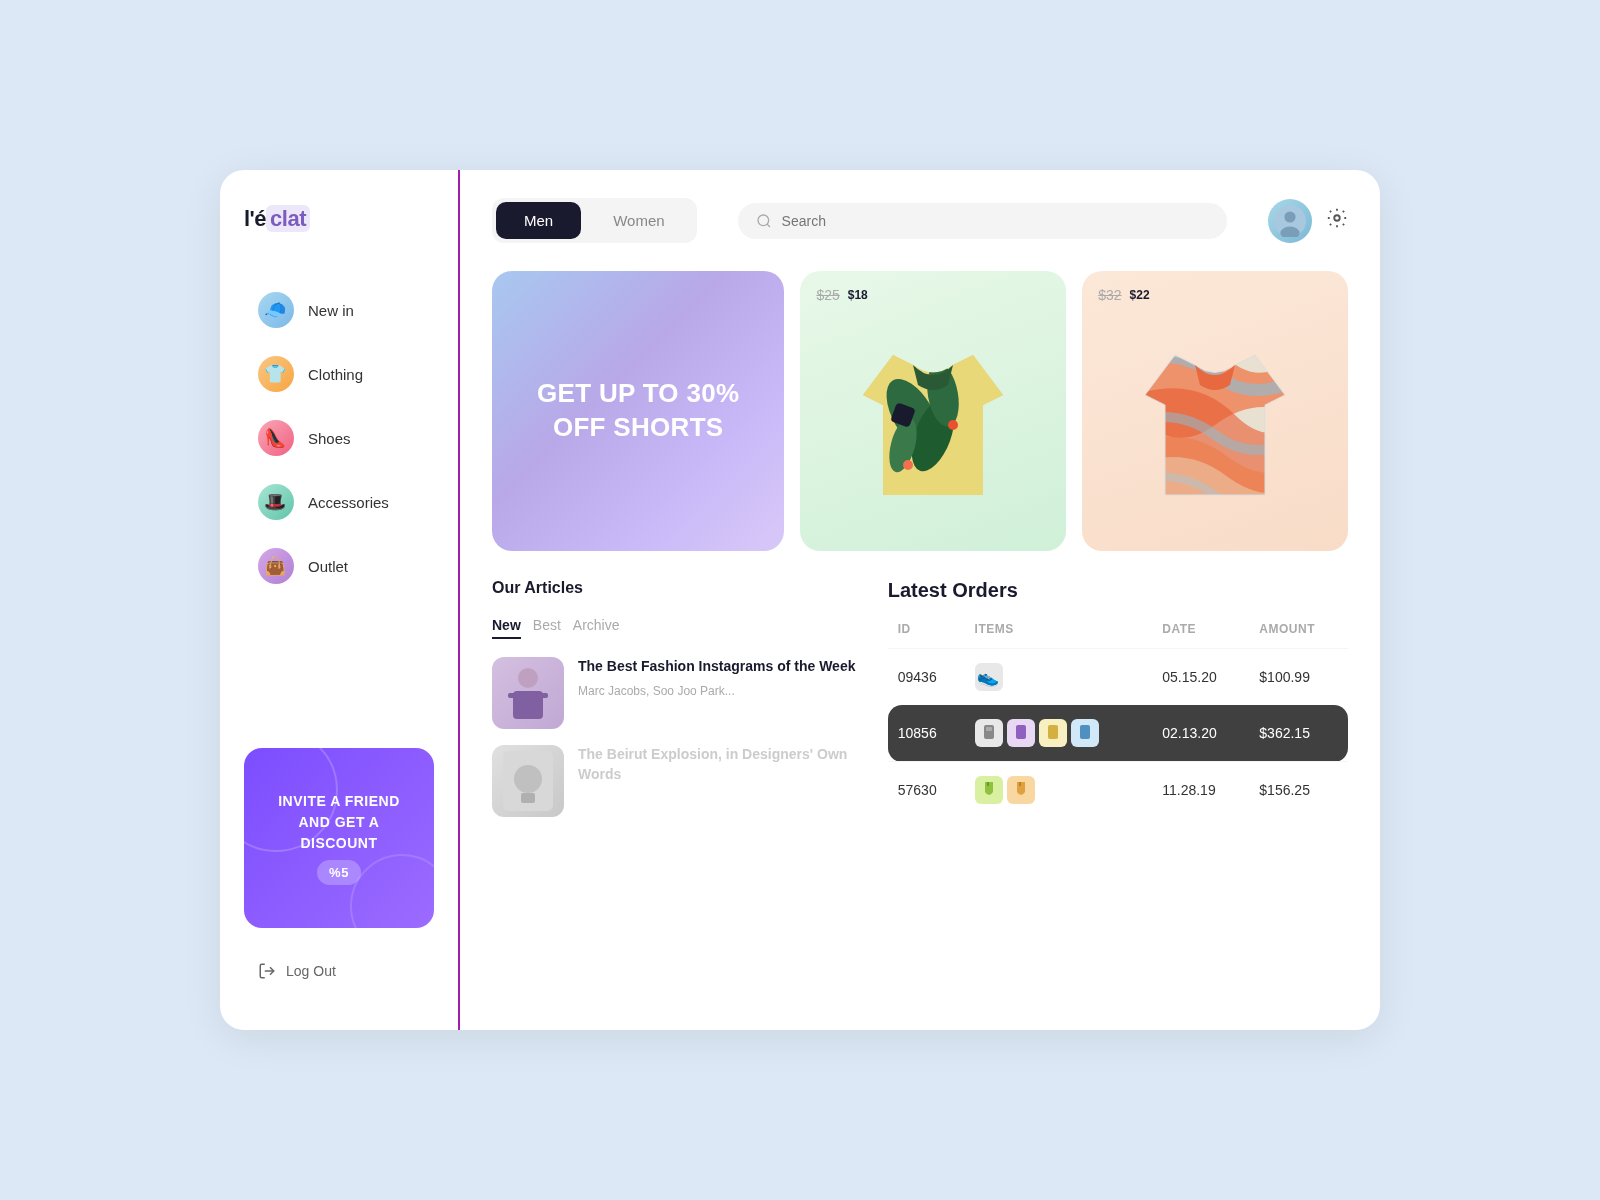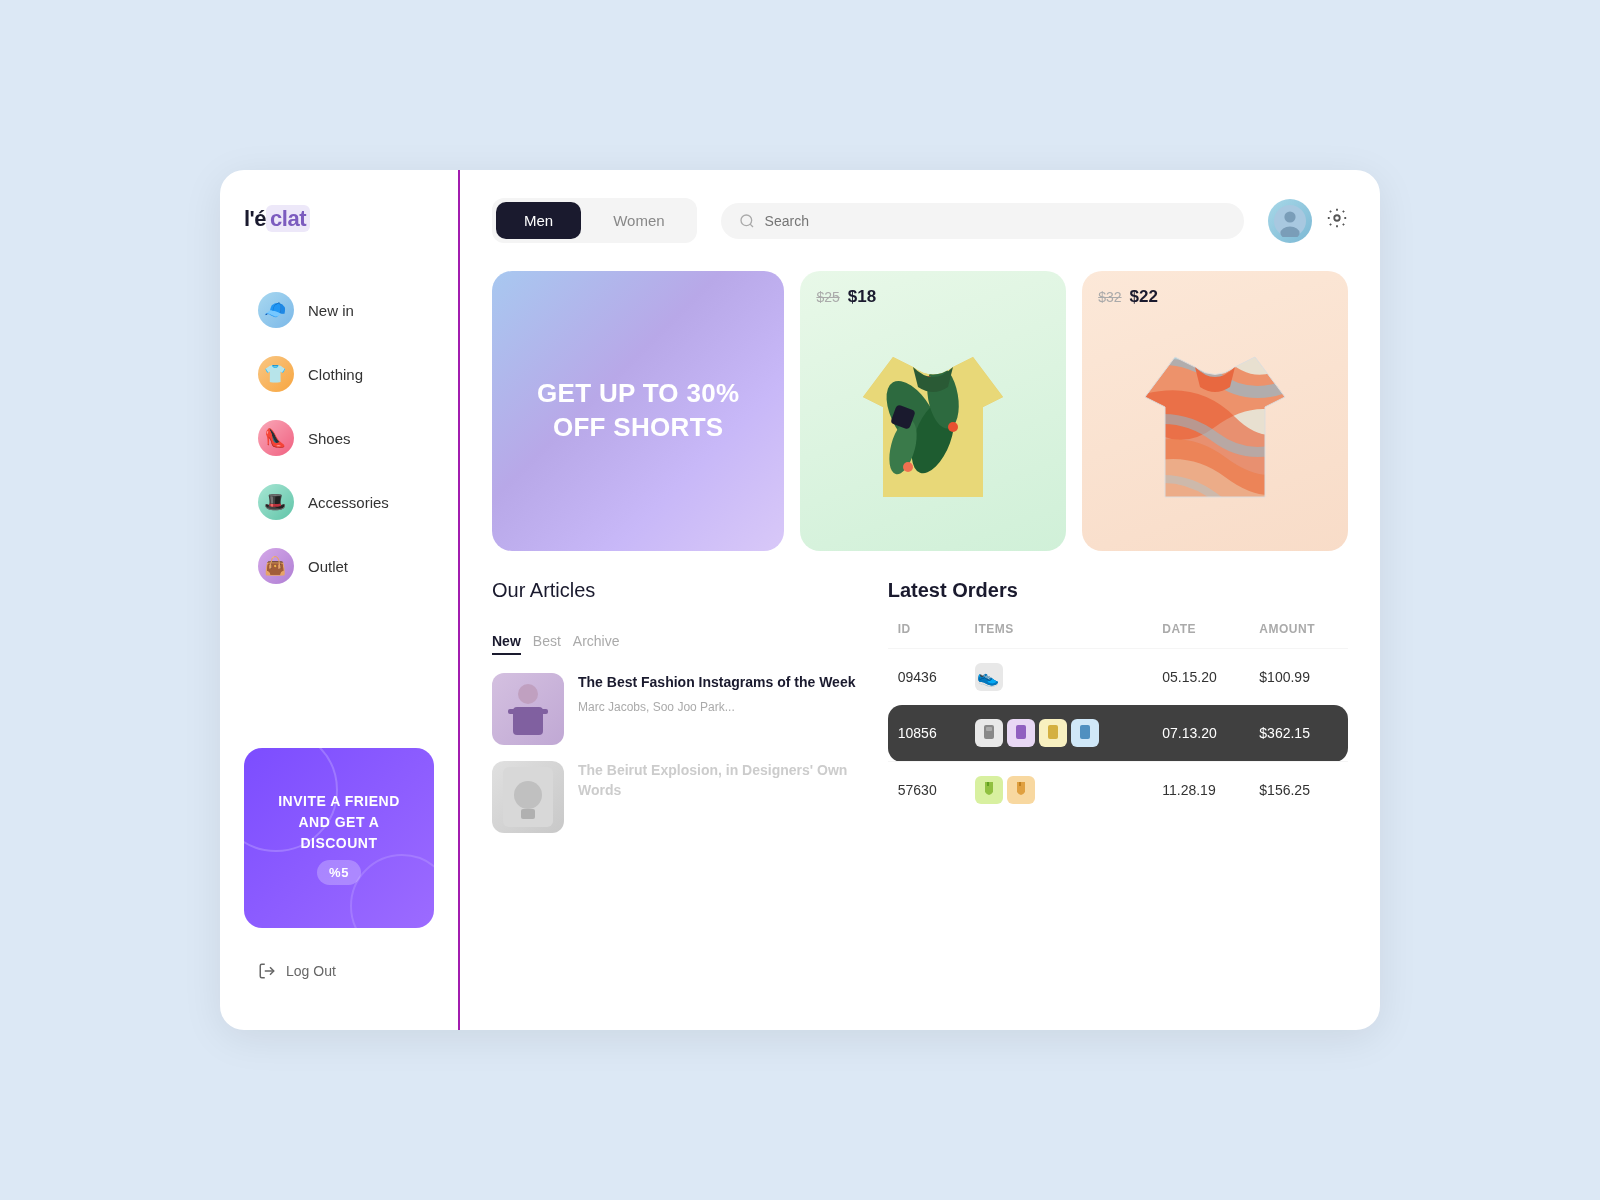--- a/index.html
+++ b/index.html
@@ -142,21 +142,21 @@
       flex: 1;
       display: flex;
       flex-direction: column;
       padding: 28px 32px;
       overflow-y: auto;
     }
     
     .header {
       display: flex;
       align-items: center;
-      gap: 8px;
+      gap: 25px;
       margin-bottom: 28px;
     }
     .tab-group {
       display: flex;
       background: #f4f4f4;
       border-radius: 12px;
       padding: 4px;
       gap: 4px;
     }
     .tab {
@@ -250,45 +250,45 @@
       align-items: center;
       gap: 8px;
       margin-bottom: 12px;
     }
     .price-old {
       font-size: 14px;
       color: #aaa;
       text-decoration: line-through;
     }
     .price-new {
-      font-size: 17px;
+      font-size: 12px;
       font-weight: 700;
       color: #1a1a2e;
     }
     .product-image {
       flex: 1;
       display: flex;
       align-items: center;
       justify-content: center;
       font-size: 80px;
     }
 
     
     .bottom-section {
       display: grid;
       grid-template-columns: 1.05fr 1.3fr;
       gap: 24px;
     }
 
     
     .articles-section h2 {
-      font-size: 20px;
-      font-weight: 400;
+      font-size: 16px;
+      font-weight: 700;
       color: #1a1a2e;
-      margin-bottom: 31px;
+      margin-bottom: 20px;
     }
     .article-tabs {
       display: flex;
       gap: 12px;
       margin-bottom: 18px;
     }
     .article-tab {
       font-size: 14px;
       color: #aaa;
       cursor: pointer;
@@ -629,21 +629,21 @@
                       <rect x="2" y="0" width="10" height="14" rx="2" fill="#d4b040"></rect>
                     </svg>
                   </div>
                   <div class="item-chip blue-light">
                     <svg width="14" height="16" viewBox="0 0 14 16">
                       <rect x="2" y="0" width="10" height="14" rx="2" fill="#5090c0"></rect>
                     </svg>
                   </div>
                 </div>
               </td>
-              <td>07.13.20</td>
+              <td>02.13.20</td>
               <td>$362.15</td>
             </tr>
             <tr class="order-row">
               <td>57630</td>
               <td>
                 <div class="order-items-preview">
                   <div class="item-chip" style="background:#d8f0a0;">
                     <svg width="14" height="16" viewBox="0 0 14 16">
                       <path d="M3,0 L7,0 L11,0 L11,10 Q7,16 3,10 Z" fill="#90c040"></path>
                       <rect x="5" y="0" width="2" height="4" fill="#60a020"></rect>

